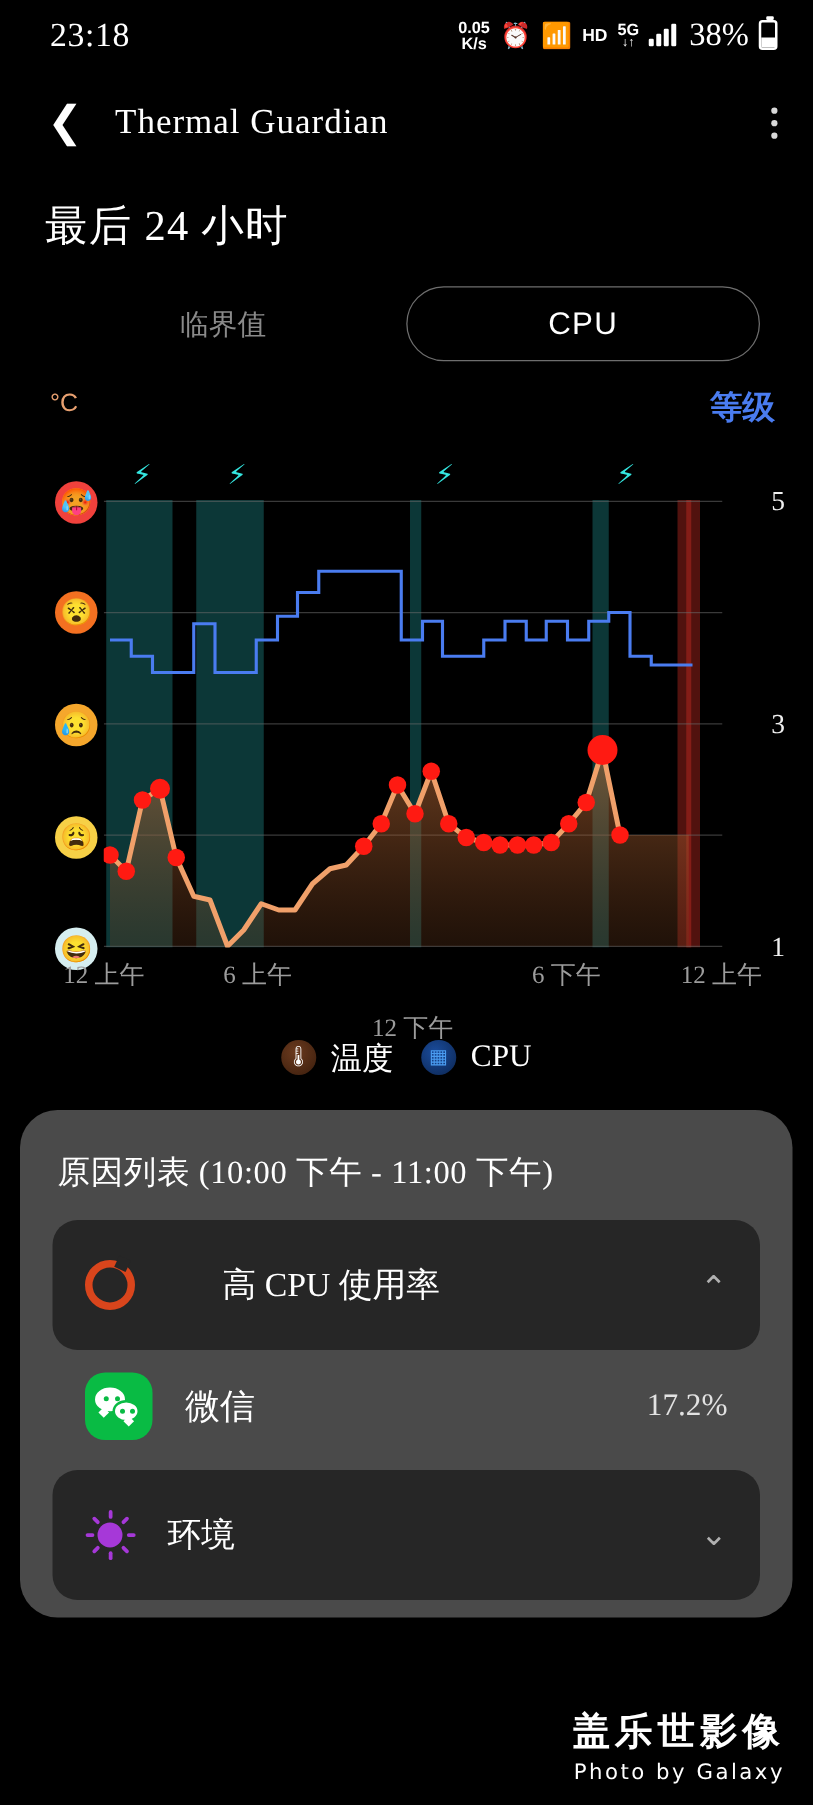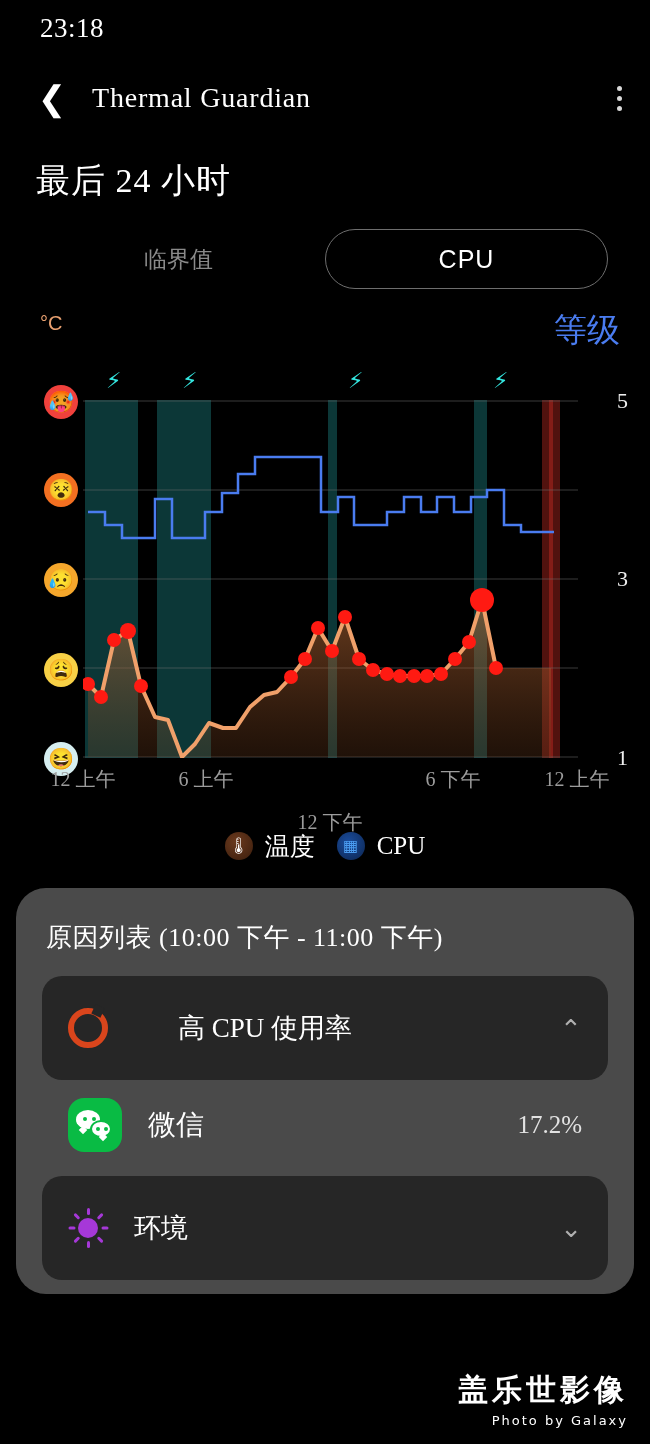--- a/index.html
+++ b/index.html
@@ -57,21 +57,21 @@
   .cpu-chip{ position:absolute; left:325px; width:283px; height:60px;
              border:1.5px solid #6e6e6e; border-radius:32px;
              display:flex; align-items:center; justify-content:center;
              font-size:25px; color:#fff; font-family:"Liberation Sans",sans-serif;
              letter-spacing:1px; background:transparent; }
 
   
   .chart-wrap{ position:absolute; left:0; top:300px; width:650px; height:520px; }
   .unit-c{ position:absolute; left:40px; top:12px; font-size:20px; color:#e8a070;
            font-family:"Liberation Sans",sans-serif; }
-  .grade{ position:absolute; right:30px; top:8px; font-size:33px; color:#4a7cf0; }
+  .grade{ position:absolute; right:30px; top:8px; font-size:26px; color:#4a7cf0;font-weight:bold; }
 
   .plot{ position:absolute; left:83px; top:100px; width:495px; height:358px; }
   .plot svg{ display:block; }
   .emoji-col{ position:absolute; left:44px; top:85px; width:34px; height:390px; }
   .emoji{ position:absolute; left:0; width:34px; height:34px; border-radius:50%;
           display:flex; align-items:center; justify-content:center; font-size:21px;
           line-height:1; }
   .ylab{ position:absolute; right:22px; font-size:22px; color:#efefef; }
 
   .bolts{ position:absolute; left:0; top:70px; width:650px; height:26px; }
@@ -129,28 +129,51 @@
   .wc-b2:after{ content:""; position:absolute; right:4px; bottom:-4px; width:6px;
                 height:6px; background:#fff; transform:rotate(45deg); }
   .wc-dot{ position:absolute; width:4px; height:4px; background:#09bb44; border-radius:50%; }
   .app-name{ font-size:28px; color:#fff; margin-left:26px; }
   .app-pct{ margin-left:auto; font-size:25px; color:#e2e2e2; }
 
   
   .watermark{ position:absolute; right:22px; bottom:16px; text-align:right; }
   .wm-cn{ font-size:30px; font-weight:700; letter-spacing:4px; color:#fff;
           font-family:"DejaVu Sans",sans-serif; }
-  .wm-en{ font-size:13px; letter-spacing:2px; color:#fff; margin-top:2px;
+  .wm-en{ font-size:17px; letter-spacing:2px; color:#fff; margin-top:2px;
           font-family:"DejaVu Sans",sans-serif; }
 </style>
 </head>
 <body>
 
 <div class="statusbar">
   <div class="sb-time">23:18</div>
+  <div class="sb-right">
+    <div class="sb-speed">
+      <span>0.05</span>
+      <span>K/s</span>
+    </div>
+    <span style="font-size:20px;font-family:'DejaVu Sans',sans-serif;">⏰</span>
+    <span style="font-size:20px;font-family:'DejaVu Sans',sans-serif;">📶</span>
+    <span class="sb-hd">HD</span>
+    <div class="sb-5g">
+      <span>5G</span>
+      <span class="arrows">↓↑</span>
+    </div>
+    <div class="bars">
+        <i></i>
+        <i></i>
+        <i></i>
+        <i></i>
+      </div>
+    <div class="sb-batt-txt">38%</div>
+    <div class="batt">
+        <span></span>
+      </div>
+  </div>
 </div>
 
 <div class="appbar">
   <div class="back">❮</div>
   <h1>Thermal Guardian</h1>
   <div class="kebab">
       <i></i>
       <i></i>
       <i></i>
     </div>

